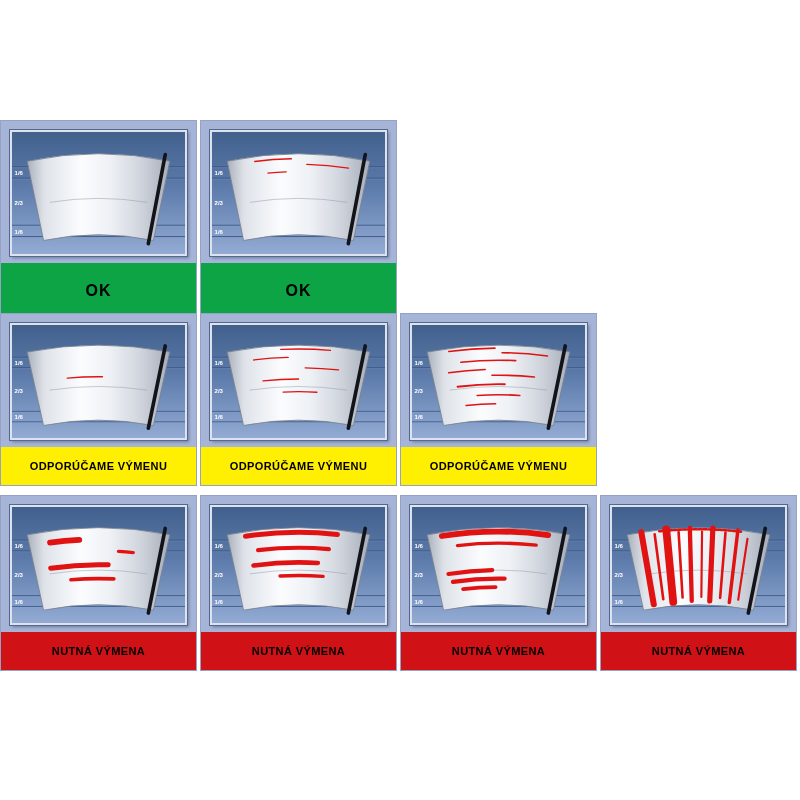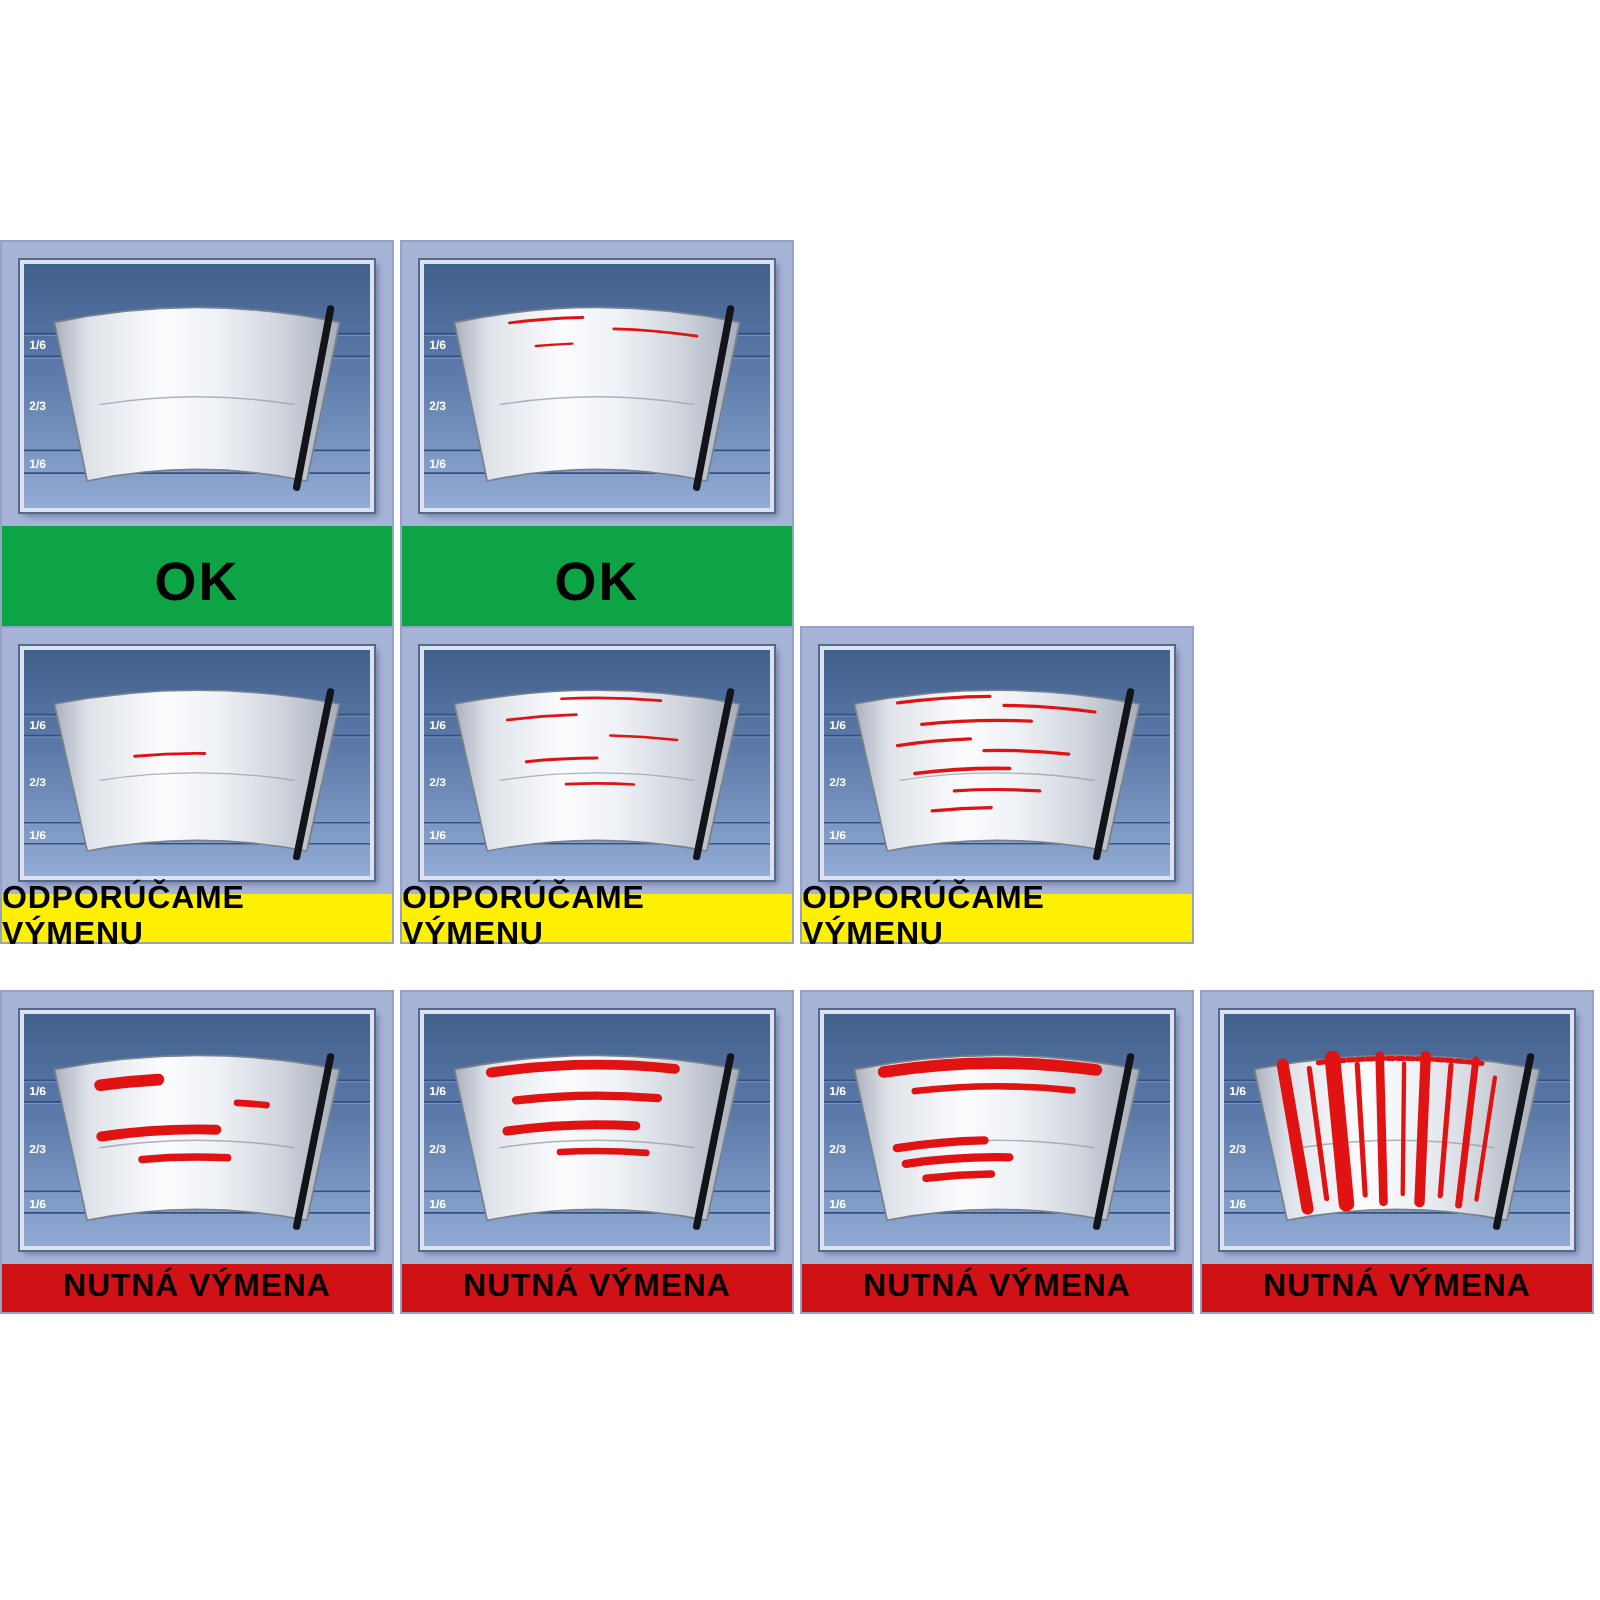--- a/index.html
+++ b/index.html
@@ -11,23 +11,23 @@
   .row[data-row="1"] { top:313px; }
   .row[data-row="2"] { top:495px;align-items:center; }
   .cell { width:197px; background:#a6b4d8; border:1px solid #93a2c6; }
   .panel { margin:9px 9px 7px; border:2px solid #dce3ef;
            box-shadow:0 0 0 1px #55688e, 2px 2px 3px rgba(10,20,50,.35);
            background:#4a6a99; }
   .row[data-row="0"] .panel { height:126px; }
   .row[data-row="1"] .panel { height:117px; }
   .row[data-row="2"] .panel { height:120px; }
   .panel svg { display:block; width:100%; height:100%; }
-  .label { height:24px; display:flex; align-items:center; justify-content:center;
-           font-weight:bold; font-size:16px; color:#000; letter-spacing:.4px; }
-  .row[data-row="0"] .label { height:56px; font-size:27px; letter-spacing:1px; }
+  .label { height:38px; display:flex; align-items:center; justify-content:center;
+           font-weight:bold; font-size:11px; color:#000; letter-spacing:.4px; }
+  .row[data-row="0"] .label { height:56px; font-size:16px; letter-spacing:1px; }
 </style>
 </head>
 <body>
 <svg width="0" height="0" style="position:absolute">
     <defs>
       <linearGradient id="gPanel" x1="0" y1="0" x2="0" y2="1">
         <stop offset="0" stop-color="#41608c"></stop>
         <stop offset="0.45" stop-color="#5c7bab"></stop>
         <stop offset="1" stop-color="#93abd4"></stop>
       </linearGradient>

